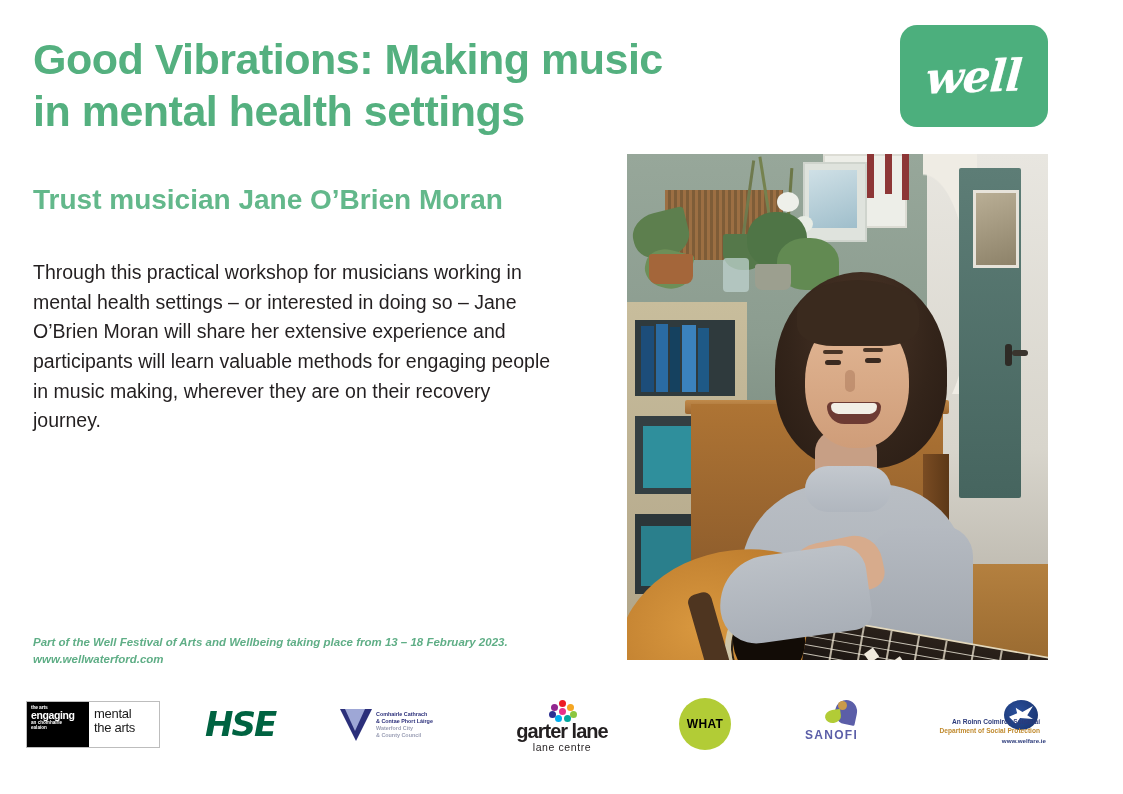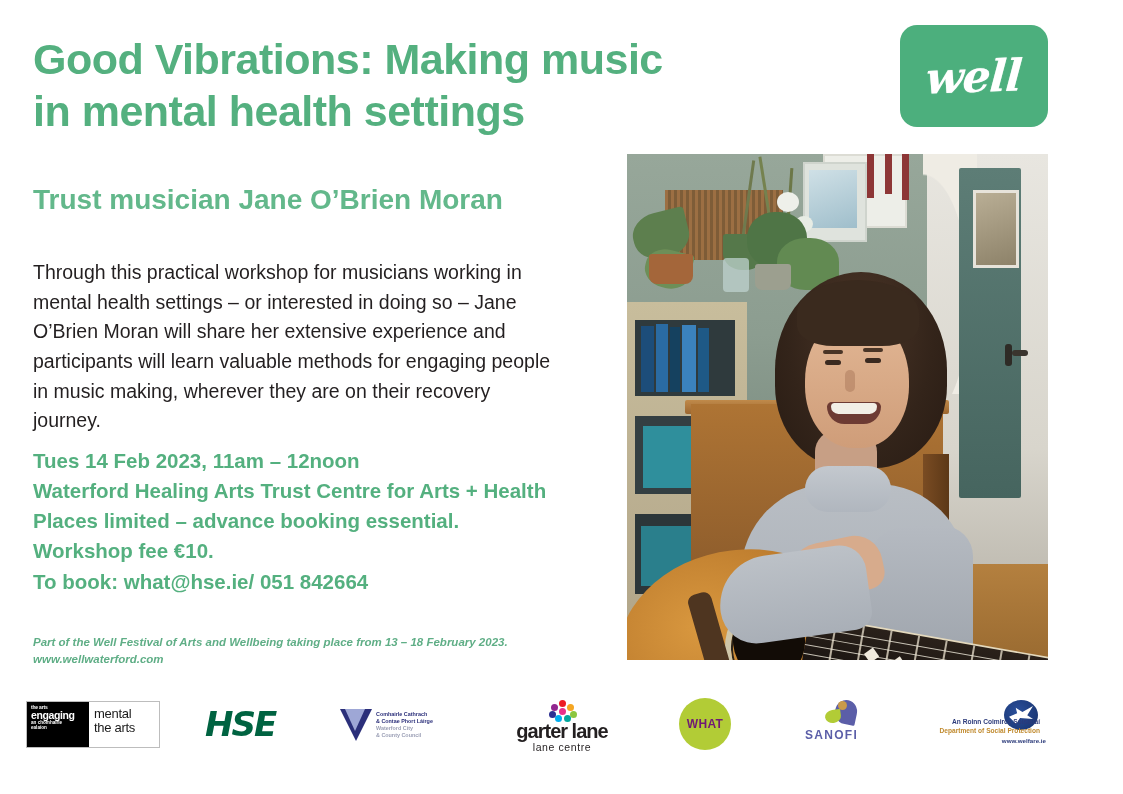--- a/index.html
+++ b/index.html
@@ -219,21 +219,21 @@
   
   .gar{left:512px;top:6px;width:100px;height:48px;text-align:center;}
   .gar-dots{position:relative;width:30px;height:20px;margin:0 auto 1px;}
   .gar-dots i{position:absolute;width:7px;height:7px;border-radius:50%;}
   .gar-n1{font-size:20px;font-weight:700;color:#231f20;letter-spacing:-1px;line-height:1;}
   .gar-n2{font-size:10.5px;font-weight:400;color:#231f20;letter-spacing:.6px;line-height:1.3;}
 
   
   .what{left:679px;top:4px;width:52px;height:52px;border-radius:50%;
     background:#b2cc36;display:flex;align-items:center;justify-content:center;}
-  .what span{color:#701a75;font-weight:700;font-size:12px;letter-spacing:.3px;}
+  .what span{color:#000000;font-weight:700;font-size:12px;letter-spacing:.3px;}
 
   
   .san{left:805px;top:6px;width:70px;height:50px;text-align:left;}
   .san-mark{position:relative;width:34px;height:26px;margin:0 auto 2px;}
   .san-mark .s1{position:absolute;left:12px;top:0;width:22px;height:24px;
     background:#5b5ea8;border-radius:50% 50% 6% 50%;transform:rotate(12deg);}
   .san-mark .s2{position:absolute;left:2px;top:10px;width:16px;height:13px;
     background:#b2cc36;border-radius:50% 6% 50% 50%;transform:rotate(-8deg);}
   .san-mark .s3{position:absolute;left:15px;top:1px;width:9px;height:9px;
     background:#c99a4a;border-radius:50%;}
@@ -263,27 +263,20 @@
 
   <div class="headline">
     <span>Good Vibrations: Making music</span>
     <span class="l2">in mental health settings</span>
   </div>
 
   <div class="subhead">Trust musician Jane O’Brien Moran</div>
 
   <div class="body-copy">Through this practical workshop for musicians working in mental health settings – or interested in doing so – Jane O’Brien Moran will share her extensive experience and participants will learn valuable methods for engaging people in music making, wherever they are on their recovery journey.</div>
 
-  <div class="details">
-    <div>Tues 14 Feb 2023, 11am – 12noon</div>
-    <div>Waterford Healing Arts Trust Centre for Arts + Health</div>
-    <div>Places limited – advance booking essential.</div>
-    <div>Workshop fee €10.</div>
-    <div>To book: what@hse.ie/ 051 842664</div>
-  </div>
 
   <div class="festival-note">
     <div>Part of the Well Festival of Arts and Wellbeing taking place from 13 – 18 February 2023.</div>
     <div>www.wellwaterford.com</div>
   </div>
 
   <div class="photo">
     <div class="ph wall"></div>
     <div class="ph wall-right"></div>
     <div class="ph arch"></div>

